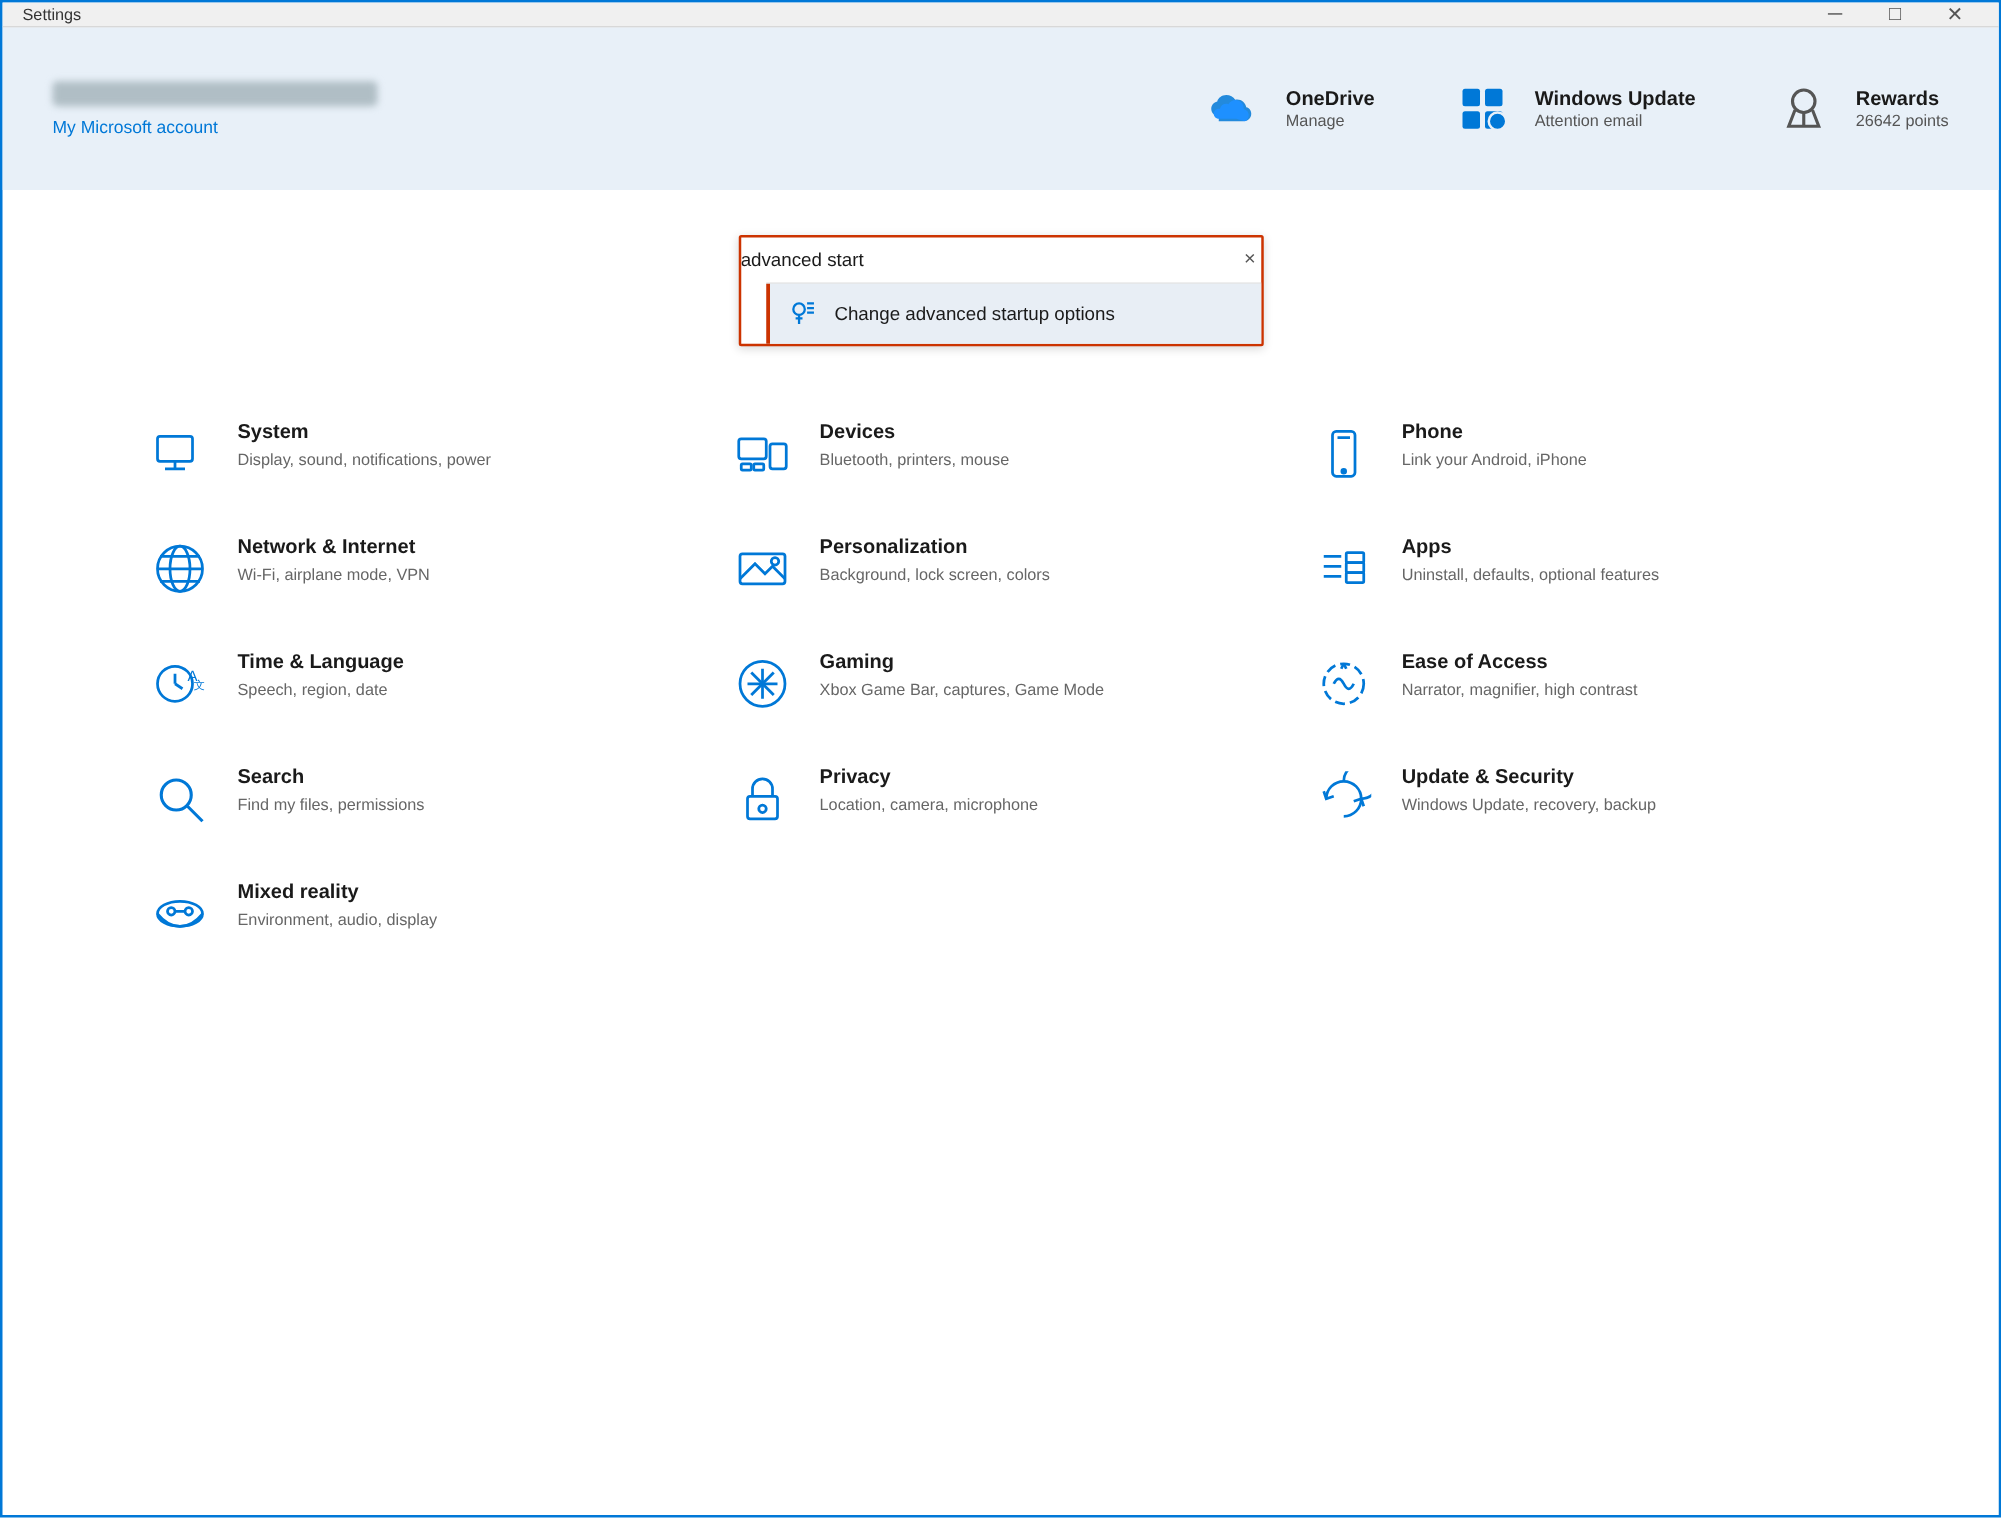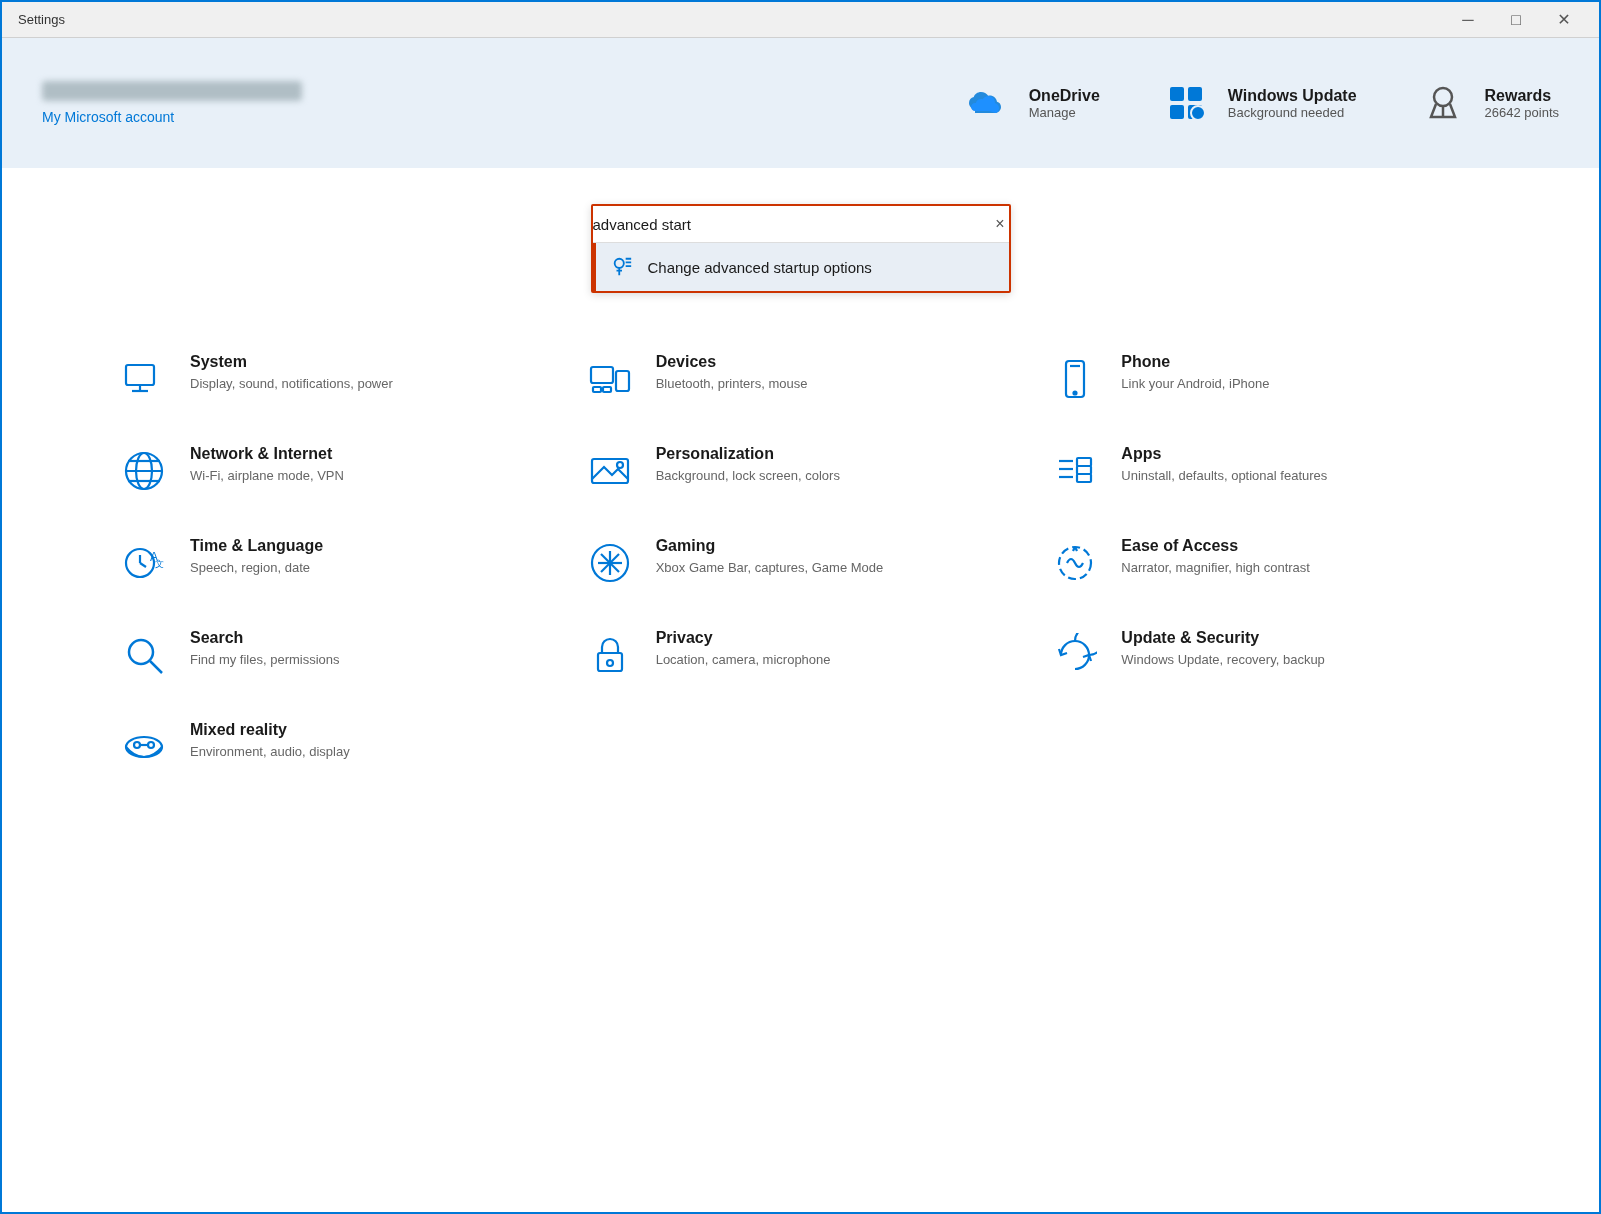--- a/index.html
+++ b/index.html
@@ -8,21 +8,21 @@
       background: #fff;
       width: 1601px;
       min-height: 1214px;
       border: 2px solid #0078d7;
       overflow: hidden;
     }
 
     
     .titlebar {
       background: #f0f0f0;
-      height: 36px;
+      height: 20px;
       display: flex;
       align-items: center;
       justify-content: space-between;
       padding: 0 12px 0 16px;
       border-bottom: 1px solid #d0d0d0;
     }
     .titlebar-title {
       font-size: 13px;
       color: #333;
     }
@@ -140,20 +140,21 @@
       cursor: pointer;
       font-size: 16px;
       color: #555;
       padding: 2px 4px;
       line-height: 1;
     }
 
     .search-dropdown {
       border-top: 1px solid #ddd;
       background: #8b5cf6;
+      margin-left: 20px;
     }
     .search-result-item {
       display: flex;
       align-items: center;
       padding: 12px 14px;
       gap: 14px;
       cursor: pointer;
       background: #e8eef5;
       border-left: 3px solid #cc3300;
     }
@@ -246,21 +247,21 @@
         <svg viewBox="0 0 40 40" fill="none" xmlns="http://www.w3.org/2000/svg">
           <rect x="4" y="4" width="14" height="14" rx="2" fill="#0078d7"></rect>
           <rect x="22" y="4" width="14" height="14" rx="2" fill="#0078d7"></rect>
           <rect x="4" y="22" width="14" height="14" rx="2" fill="#0078d7"></rect>
           <rect x="22" y="22" width="14" height="14" rx="2" fill="#0078d7"></rect>
           <circle cx="32" cy="30" r="7" fill="#0078d7" stroke="#e8f0f8" stroke-width="2"></circle>
         </svg>
       </div>
       <div class="widget-text">
         <div class="widget-text-title">Windows Update</div>
-        <div class="widget-text-sub">Background needed</div>
+        <div class="widget-text-sub">Attention email</div>
       </div>
     </div>
 
     <div class="widget-item">
       <div class="widget-icon">
         <svg viewBox="0 0 40 40" fill="none" xmlns="http://www.w3.org/2000/svg">
           <circle cx="20" cy="14" r="9" stroke="#555" stroke-width="2.5" fill="none"></circle>
           <path d="M13 21l-5 13h24l-5-13" stroke="#555" stroke-width="2.5" fill="none"></path>
           <line x1="20" y1="23" x2="20" y2="34" stroke="#555" stroke-width="2.5"></line>
         </svg>

